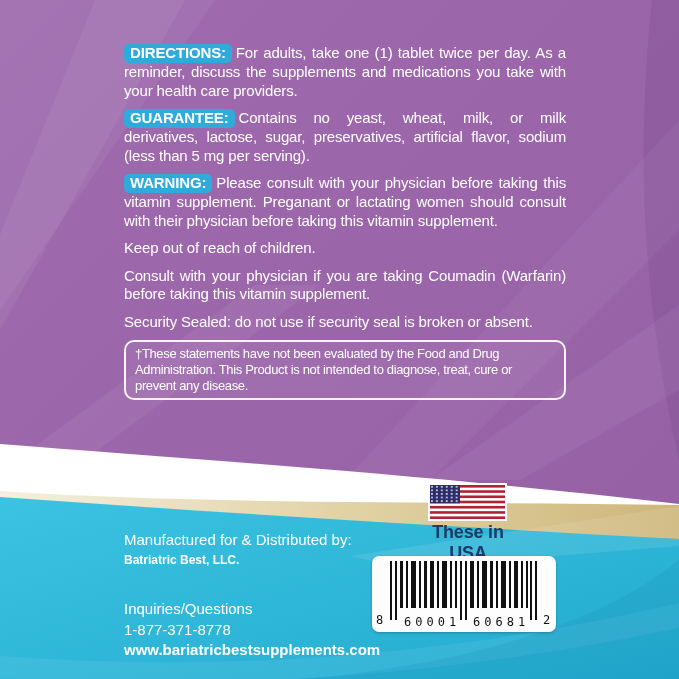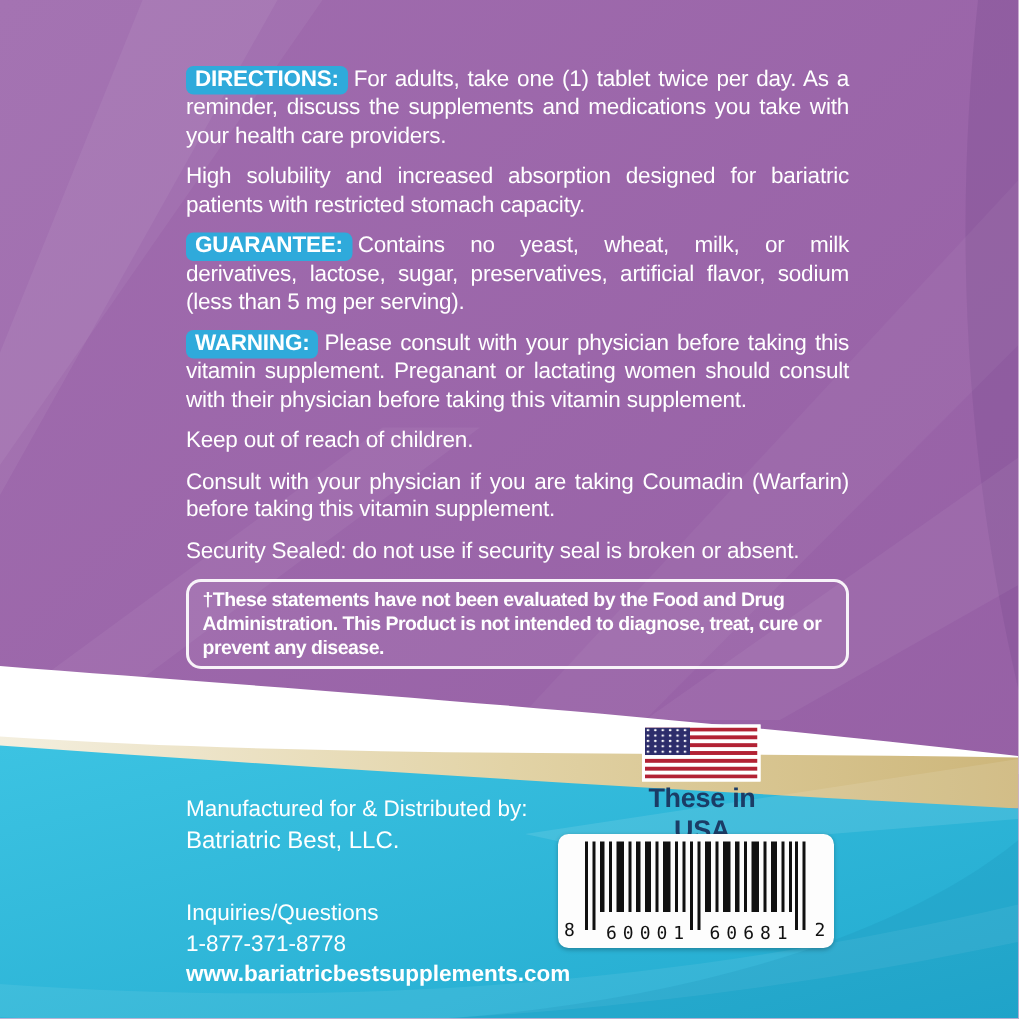--- a/index.html
+++ b/index.html
@@ -14,26 +14,26 @@
     font-size:15px;line-height:18.5px;letter-spacing:-0.15px;
   }
   .content p{margin:0 0 9px 0;text-align:justify;}
   .badge{
     display:inline-block;background:#2faadb;color:#ffffff;font-weight:bold;
     padding:0 6px 1px 6px;border-radius:5px;margin-right:4px;line-height:18px;
   }
   .disclaimer{
     margin-top:5px;border:2px solid rgba(255,255,255,0.92);border-radius:10px;
     background:rgba(255,255,255,0.05);
-    padding:4px 9px;font-weight:bold;font-size:13px;line-height:16px;
+    padding:4px 9px;font-weight:normal;font-size:13px;line-height:16px;
     letter-spacing:-0.35px;text-align:left;color:#ffffff;
   }
   
   .mfg{position:absolute;left:124px;top:529px;color:#ffffff;font-size:15px;line-height:21px;}
-  .mfg .company{font-weight:normal;font-size:16px;}
+  .mfg .company{font-weight:bold;font-size:12px;}
   .contact{position:absolute;left:124px;top:599px;color:#ffffff;font-size:15px;line-height:20.5px;}
   .contact .site{font-weight:bold;}
   .flag-wrap{
     position:absolute;left:428px;top:483px;width:79px;height:38px;
     border:2px solid #ffffff;box-sizing:border-box;background:#ffffff;
   }
   .made-in{
     position:absolute;left:413px;top:522px;width:110px;text-align:center;
     color:#1b3c66;font-weight:bold;font-size:18px;letter-spacing:-0.2px;
   }
@@ -84,21 +84,20 @@
     <path d="M0,497 C220,513 460,527 679,539 L679,679 L0,679 Z" fill="url(#tealG)"></path>
 
     <polygon points="350,556 679,506 679,546 405,568" fill="#ffffff" opacity="0.10"></polygon>
     <path d="M0,656 C250,674 470,652 679,603 L679,628 C460,674 240,692 0,678 Z" fill="#ffffff" opacity="0.07"></path>
     <path d="M679,560 C590,632 440,668 300,679 L679,679 Z" fill="#117fa6" opacity="0.15"></path>
   </svg>
 
   <div class="content">
     <p><span class="badge">DIRECTIONS:</span><span>For adults, take one (1) tablet twice per day. As a reminder, discuss the supplements and medications you take with your health care providers.</span></p>
 
-    <p>High solubility and increased absorption designed for bariatric patients with restricted stomach capacity.</p>
 
     <p><span class="badge">GUARANTEE:</span><span>Contains no yeast, wheat, milk, or milk derivatives, lactose, sugar, preservatives, artificial flavor, sodium (less than 5 mg per serving).</span></p>
 
     <p><span class="badge">WARNING:</span><span>Please consult with your physician before taking this vitamin supplement. Preganant or lactating women should consult with their physician before taking this vitamin supplement.</span></p>
 
     <p>Keep out of reach of children.</p>
 
     <p>Consult with your physician if you are taking Coumadin (Warfarin) before taking this vitamin supplement.</p>
 
     <p>Security Sealed: do not use if security seal is broken or absent.</p>

